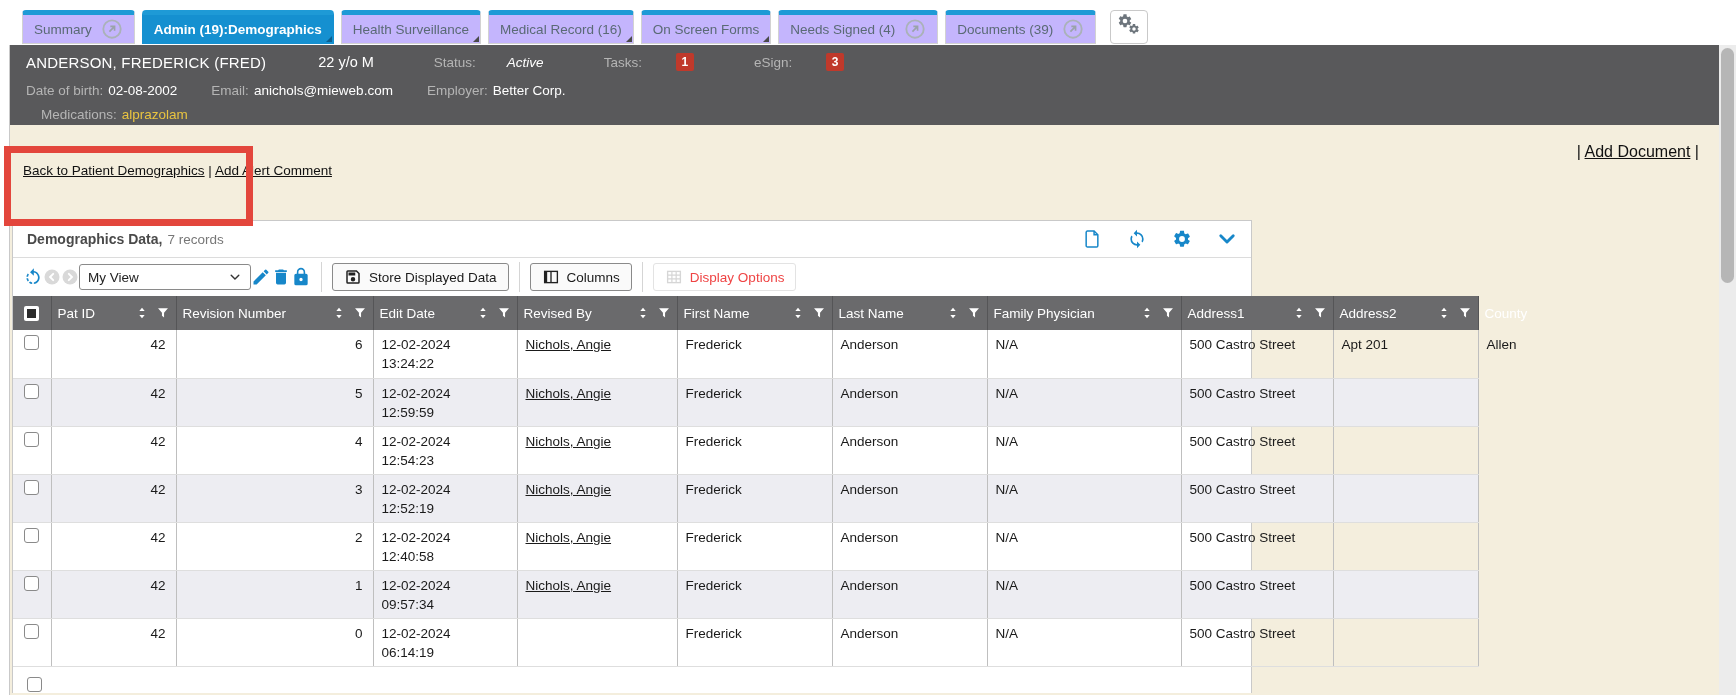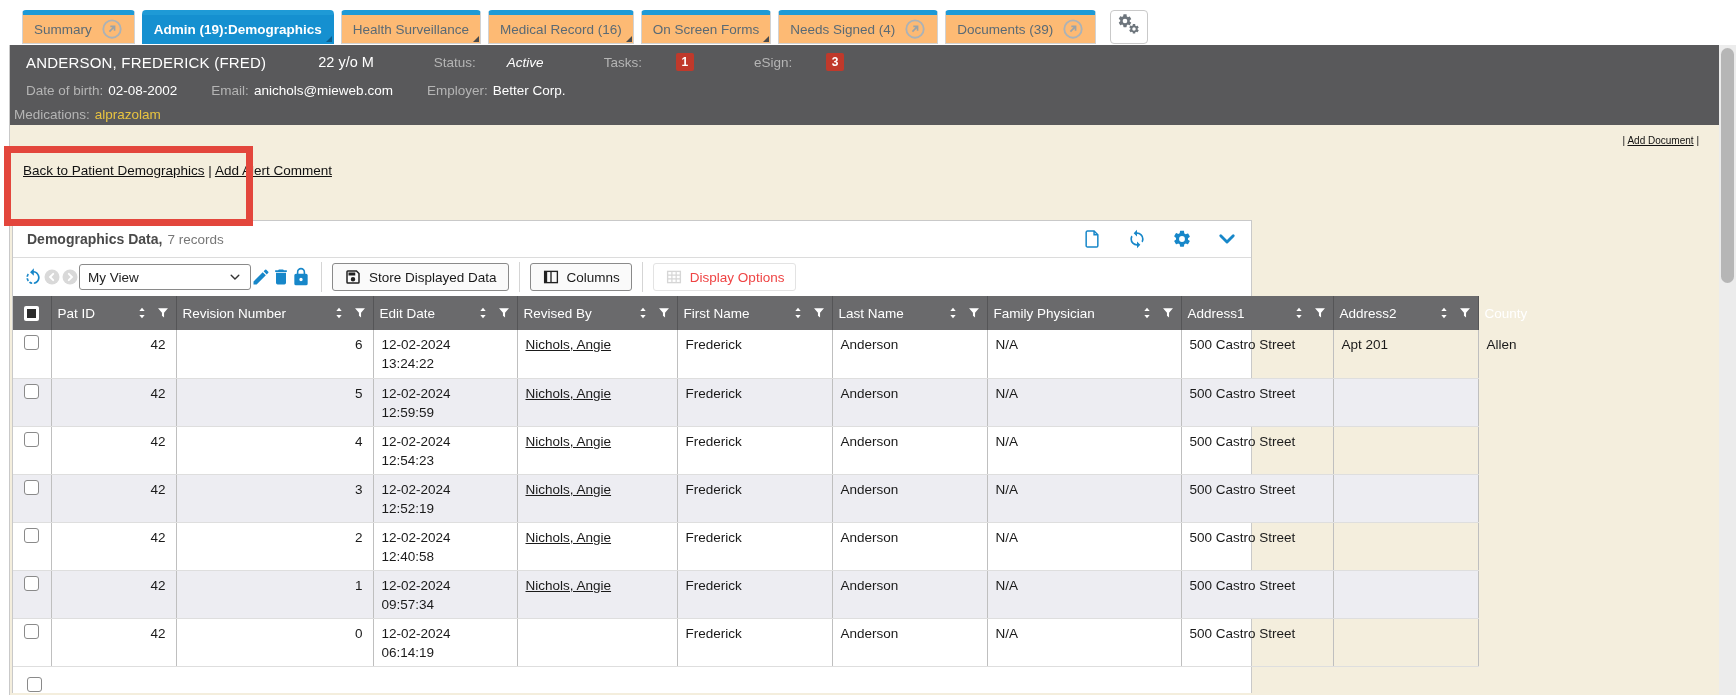--- a/index.html
+++ b/index.html
@@ -3,21 +3,21 @@
 <meta charset="utf-8">
 <style>
   * { box-sizing: border-box; margin: 0; padding: 0; }
   html,body { width:1736px; height:695px; overflow:hidden; background:#fff;
     font-family:"Liberation Sans", sans-serif; }
   .screen { position:relative; width:1736px; height:695px; background:#fff; }
 
   
   .tabbar { position:absolute; top:0; left:0; width:1719px; height:44px; background:#fff;
     display:flex; align-items:flex-end; padding-left:22px; }
-  .tab { position:relative; height:34px; margin-right:7px; background:#fdba74;
+  .tab { position:relative; height:34px; margin-right:7px; background:#c4b5fd;
     border:1px solid #d2d2d2; border-top:5px solid #1e9ad6; border-radius:4px 4px 0 0;
     display:flex; align-items:center; padding:0 11px; color:#5a6a75; font-size:13.5px;
     cursor:pointer; white-space:nowrap; }
   .tab.active { background:#1590d0; border-color:#1590d0; border-top-color:#1e9ad6;
     color:#fff; font-weight:bold; }
   .tab .popout { display:inline-flex; width:22px; height:22px; margin-left:9px; }
   .notch { position:absolute; right:1px; bottom:1px; width:0; height:0;
     border-left:6px solid transparent; border-bottom:6px solid #4a4a4a; }
   .tab.active .notch { border-bottom-color:#0b5e8d; }
   .gearbtn { height:34px; width:38px; margin-left:7px; border:1px solid #c9c9c9; border-radius:4px;
@@ -35,30 +35,30 @@
     background:#c0392b; color:#fff; font-size:12px; font-weight:bold; border-radius:2px;
     margin-left:8px; padding:0 4px; }
   .ph-right { margin-left:auto; display:flex; align-items:center; gap:13px; }
   .ph-div { width:1px; height:18px; background:#8d8d8d; }
   .ph-id { font-size:14.5px; }
   .icon20 { width:20px; height:20px; display:inline-flex; }
   .icon22 { width:22px; height:22px; display:inline-flex; }
   .chart-underline { border-bottom:2px solid #fff; padding-bottom:1px; }
   .ph-r2 { display:flex; align-items:center; height:26px; padding:0 16px; }
   .ph-r2 .grp { margin-right:34px; }
-  .ph-r3 { display:flex; align-items:center; height:22px; padding:0 4px; }
+  .ph-r3 { display:flex; align-items:center; height:22px; padding:0 31px; }
   .lab { color:#b5b5b5; }
   .val { color:#fff; margin-left:5px; }
   .meds { color:#e9c440; margin-left:5px; }
 
   
   .content { position:absolute; top:125px; left:10px; width:1709px; height:570px; background:#f4eedd; }
   .gutter { position:absolute; top:45px; left:0; width:10px; height:650px; background:#fff;
     border-right:1px solid #c9c9c9; }
-  .adddoc { position:absolute; top:10px; right:20px; font-size:10px; color:#111; }
+  .adddoc { position:absolute; top:18px; right:20px; font-size:16px; color:#111; }
   .adddoc a { color:#111; text-decoration:underline; cursor:pointer; }
   .navlinks { position:absolute; top:38px; left:13px; font-size:13.5px; color:#111; }
   .navlinks a { color:#111; text-decoration:underline; cursor:pointer; }
 
   
   .panel { position:absolute; top:95px; left:2px; width:1240px; height:473px; background:#fff;
     border:1px solid #c9c9c9; border-bottom:none; }
   .panel-hd { height:37px; border-bottom:1px solid #dcdcdc; display:flex; align-items:center;
     padding:0 14px; }
   .panel-title { font-size:14px; font-weight:bold; color:#4a4a4a; }

